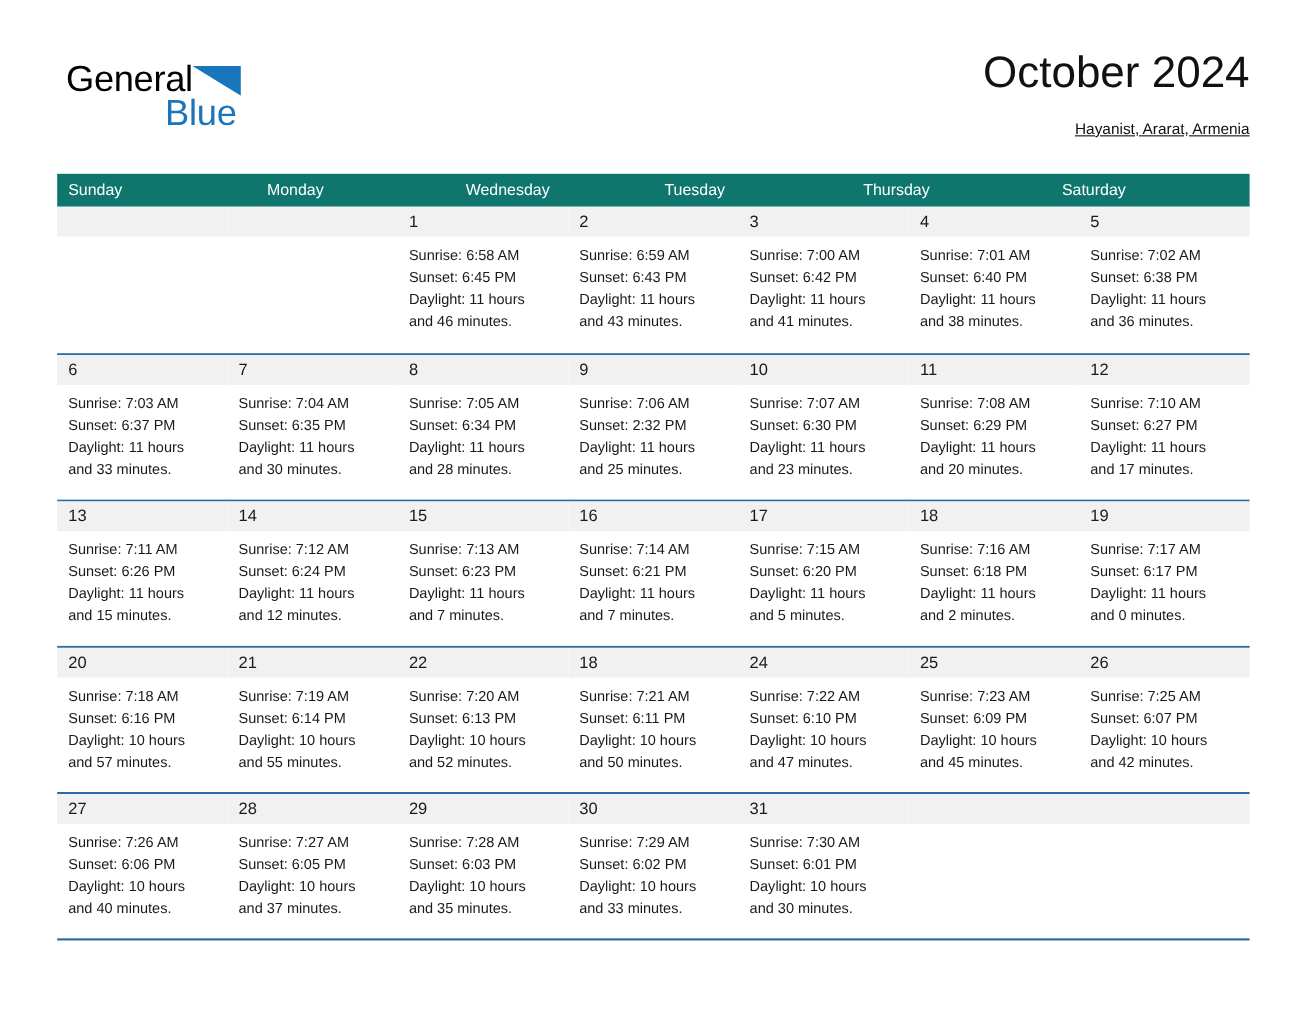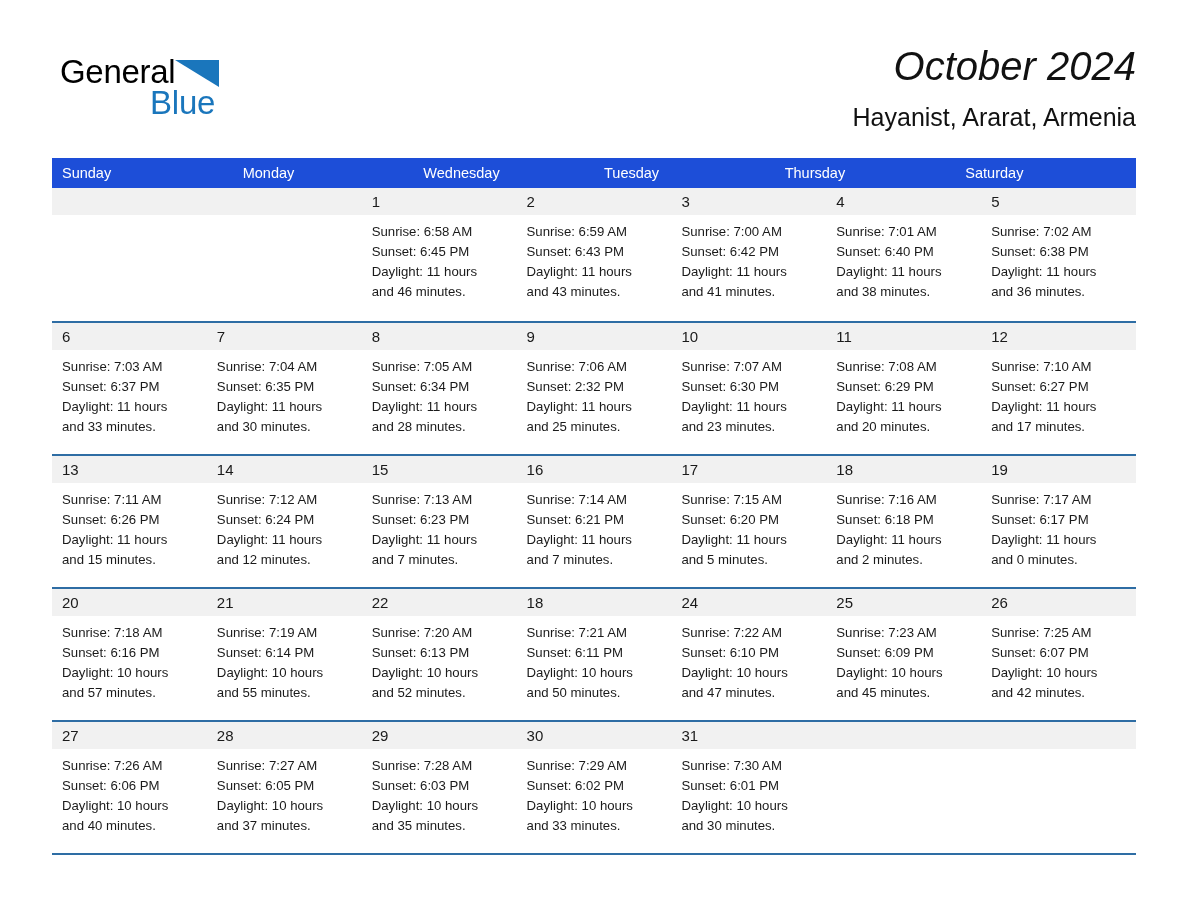--- a/index.html
+++ b/index.html
@@ -69,40 +69,40 @@
     position: absolute;
     right: 0;
     top: 0;
     text-align: right;
   }
   .month-title {
     font-size: 40px;
     color: #111111;
     line-height: 52px;
     white-space: nowrap;
-    font-style: italic;
   }
   .location-title {
-    font-size: 25px;
+    font-size: 14px;
     color: #111111;
     line-height: 34px;
     margin-top: 8px;
     white-space: nowrap;
+    text-decoration: underline;
   }
 
   
   .calendar {
     position: absolute;
     left: 52px;
     top: 158px;
     width: 1084px;
   }
   .cal-head {
     display: flex;
-    background: #1d4ed8;
+    background: #0f766e;
     height: 30px;
   }
   .cal-head .hcell {
     flex: 1 1 0;
     min-width: 0;
     color: #ffffff;
     font-size: 14.5px;
     line-height: 30px;
     padding-left: 10px;
     box-sizing: border-box;

